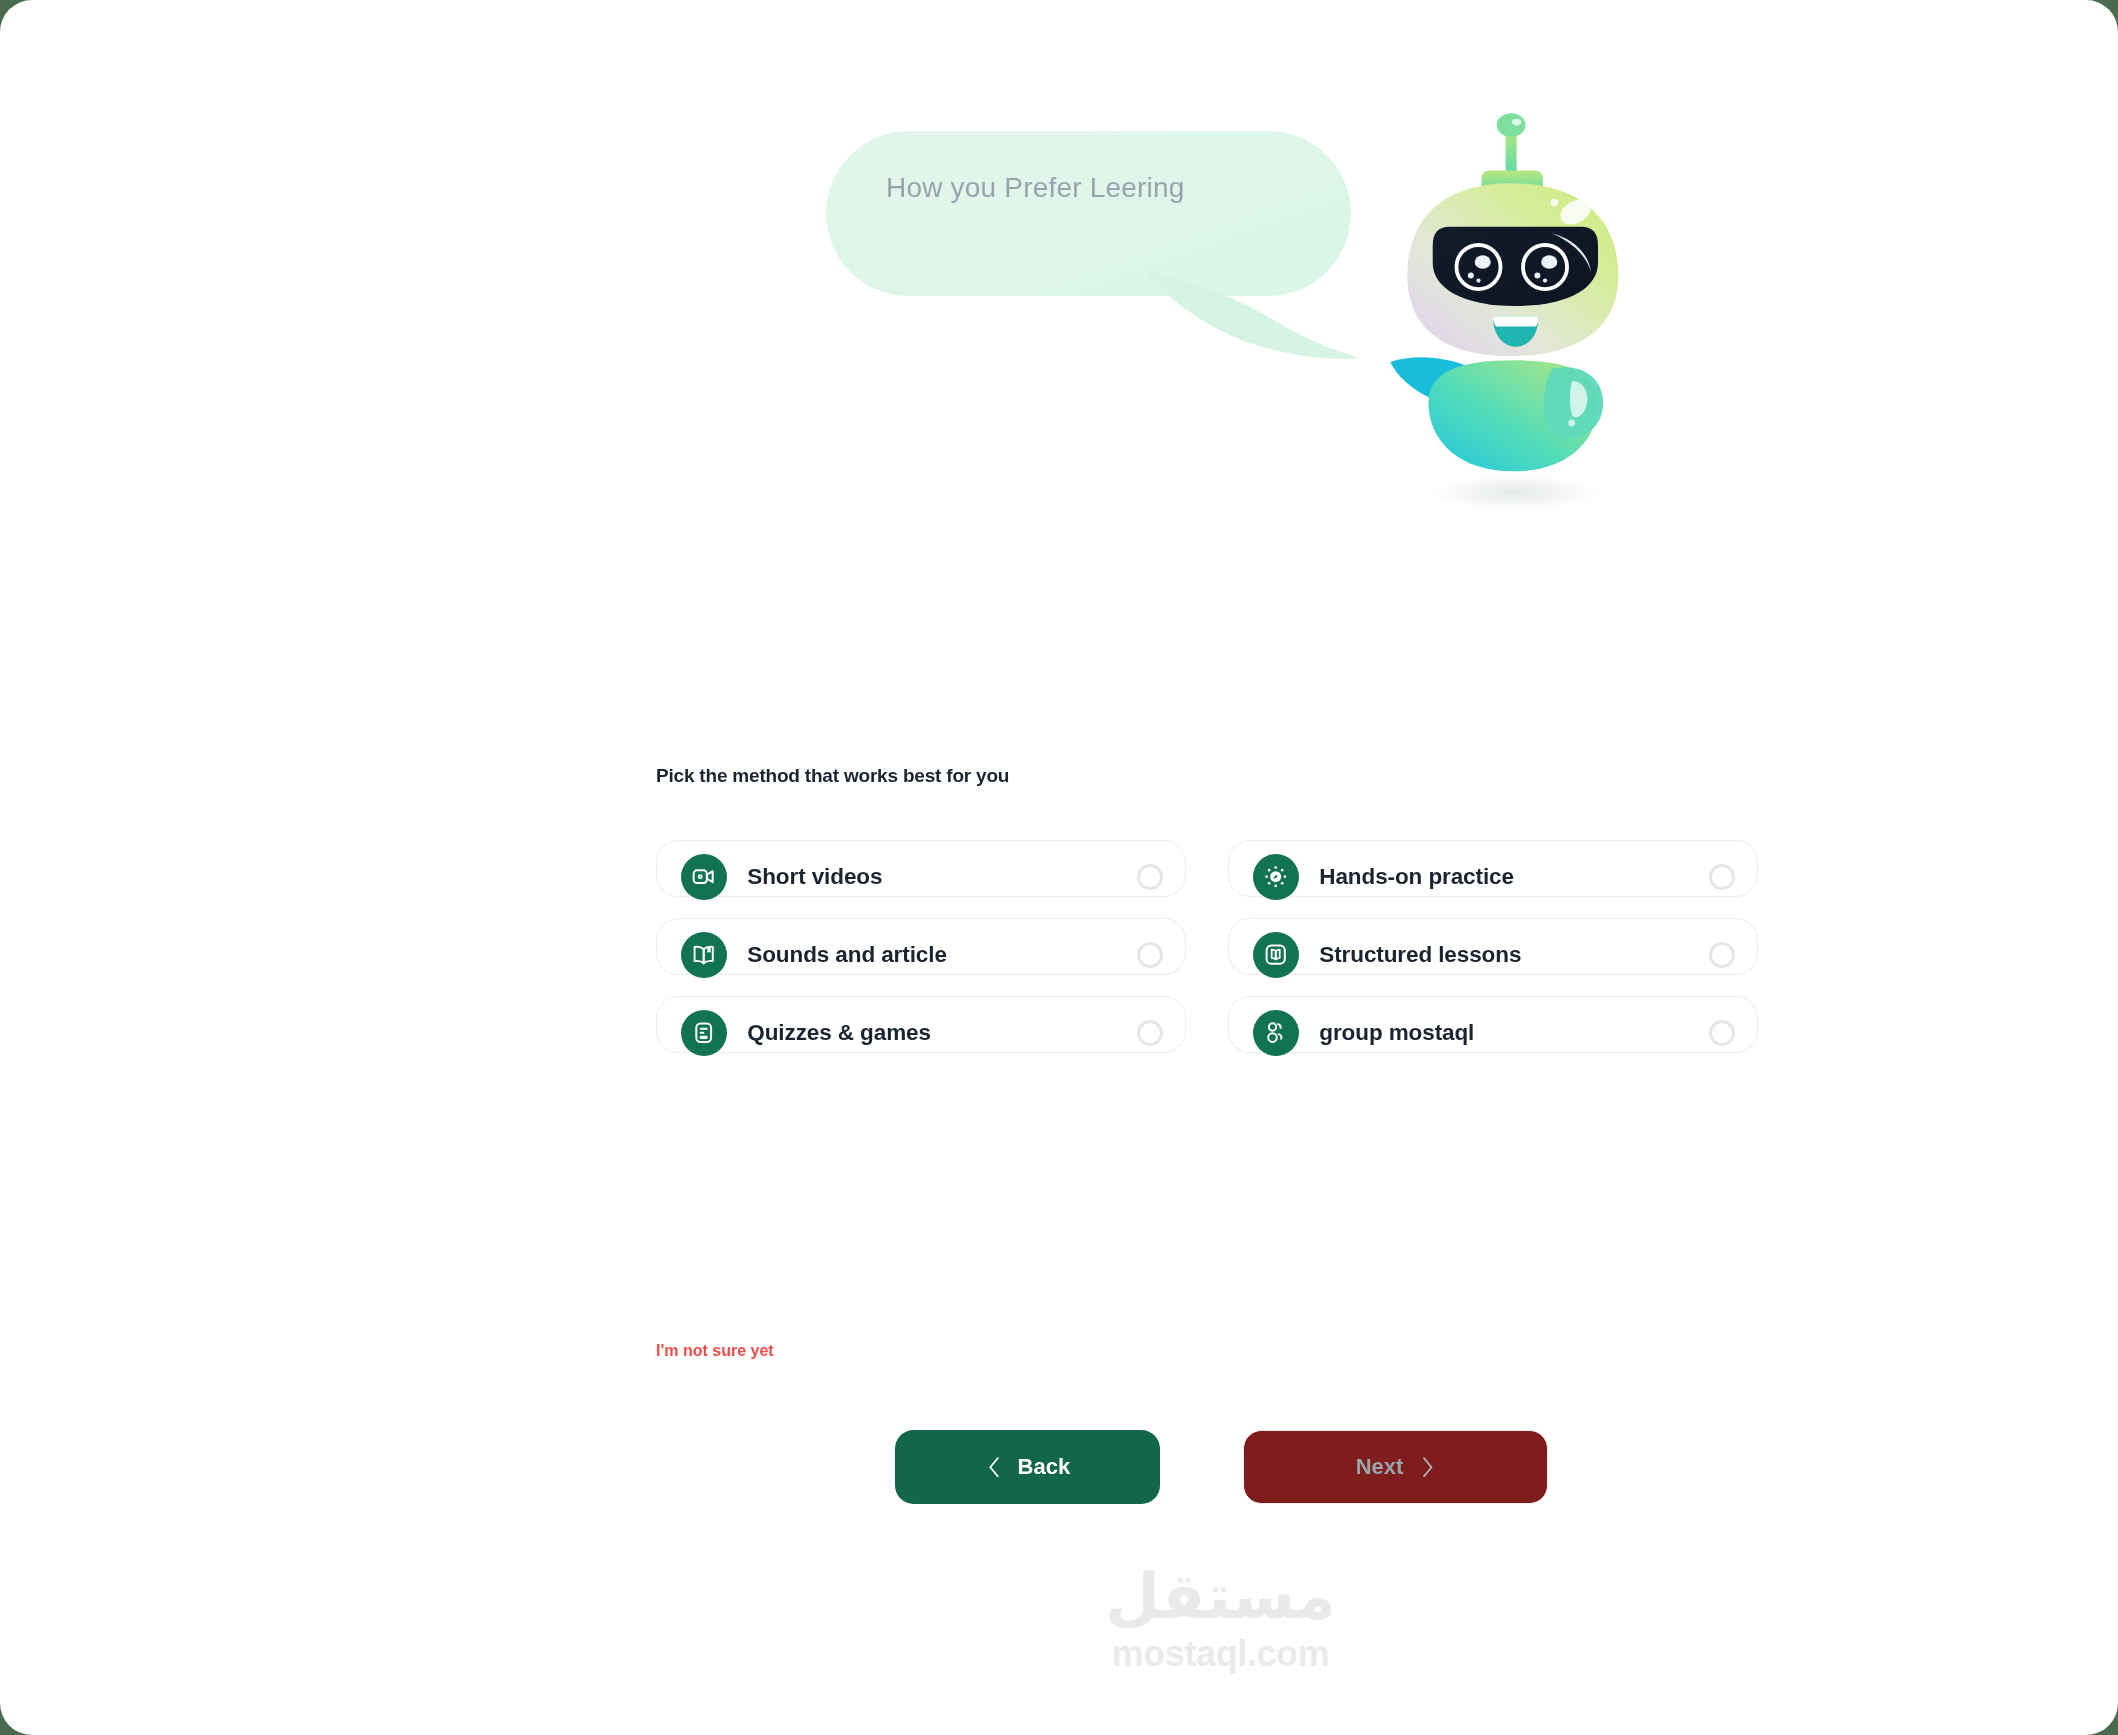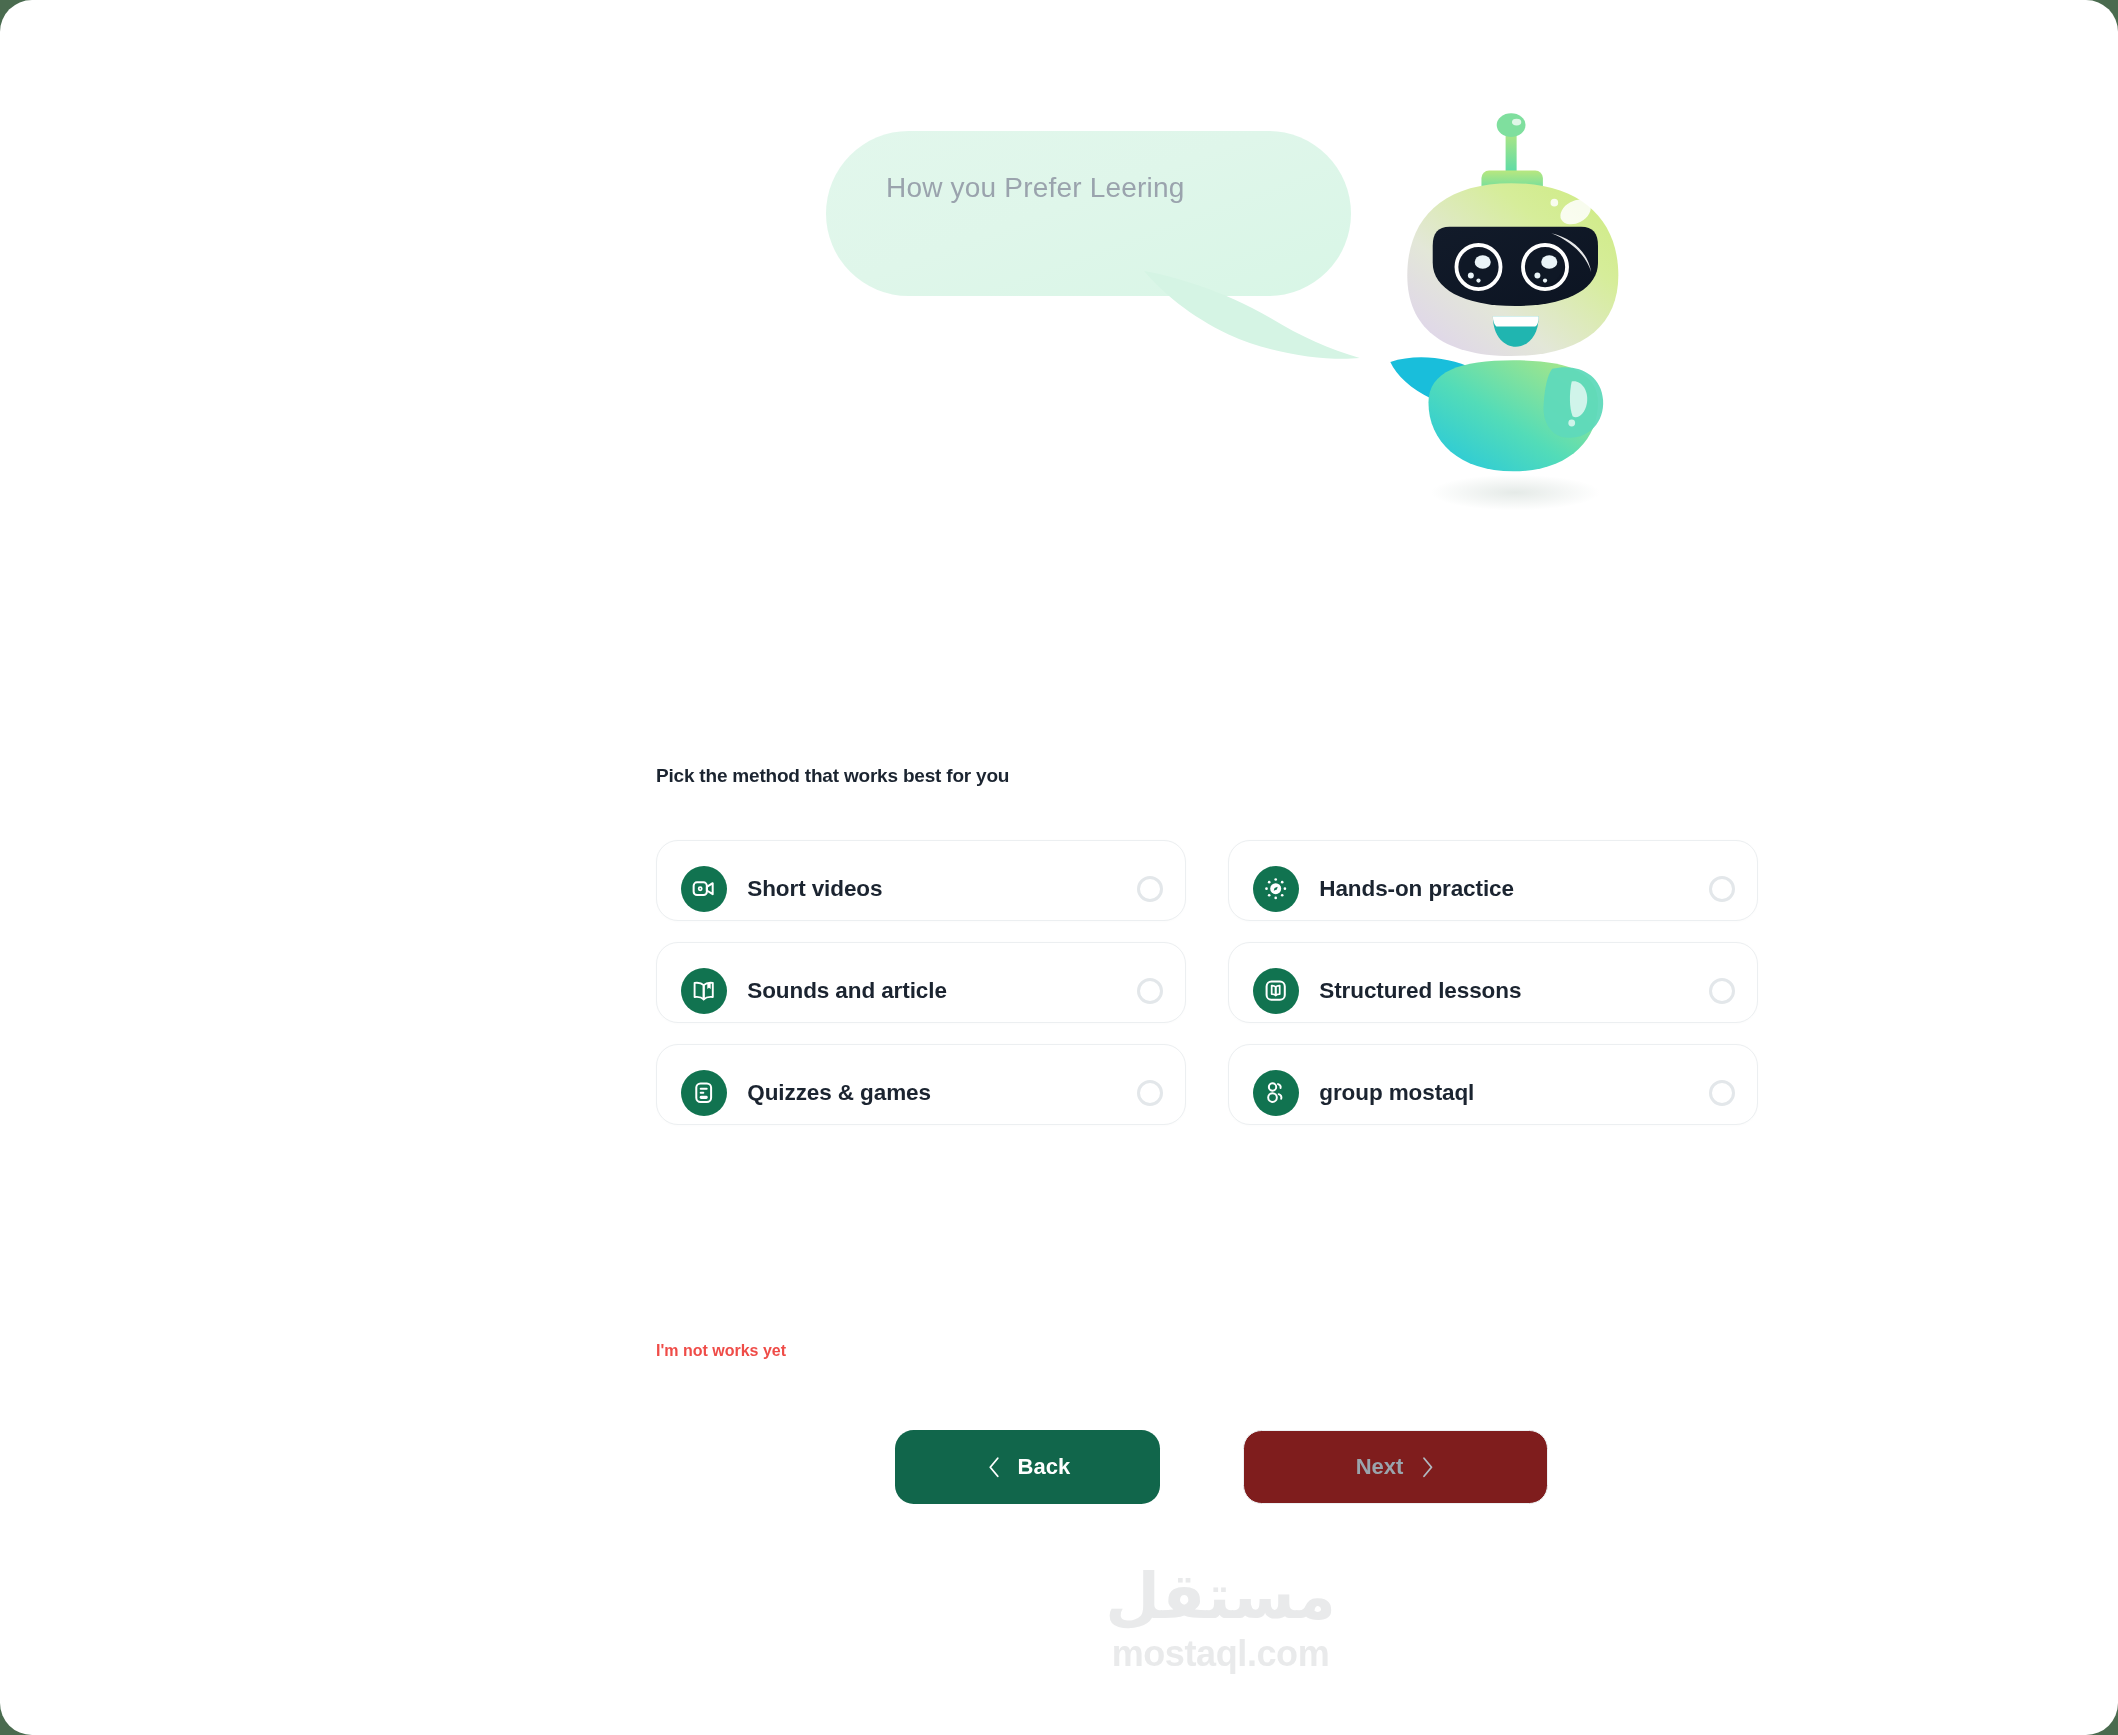--- a/index.html
+++ b/index.html
@@ -117,21 +117,21 @@
     left: 656px;
     top: 840px;
     width: 1102px;
     display: grid;
     grid-template-columns: 530px 530px;
     column-gap: 42px;
     row-gap: 21px;
   }
 
   .option-card {
-    height: 81px;
+    height: 57px;
     border: 1.3px solid #eceff1;
     border-radius: 22px;
     background: #ffffff;
     display: flex;
     align-items: center;
     padding: 16px 22px 0 24px;
     box-shadow: 0 0.8px 2.5px rgba(0,0,0,0.015);
     cursor: pointer;
   }
 
@@ -417,21 +417,21 @@
           <circle cx="9" cy="16.6" r="4.1" fill="none" stroke="#ffffff" stroke-width="1.85"></circle>
           <path d="M14.8 13.4 C16.8 14.2, 17.8 15.8, 17.2 17.8" fill="none" stroke="#ffffff" stroke-width="1.85" stroke-linecap="round"></path>
         </svg>
       </span>
       <span class="option-label">group mostaql</span>
       <span class="option-radio"></span>
     </div>
 
   </div>
 
-  <div class="not-sure">I'm not works yet</div>
+  <div class="not-sure">I'm not sure yet</div>
 
   <div class="footer-buttons">
     <div class="btn btn-back">
       <svg class="chev" viewBox="0 0 24 32">
         <path d="M17 4 L7 16 L17 28" fill="none" stroke="#ffffff" stroke-width="2.4" stroke-linecap="round" stroke-linejoin="round"></path>
       </svg>
       <span>Back</span>
     </div>
     <div class="btn btn-next">
       <span>Next</span>

